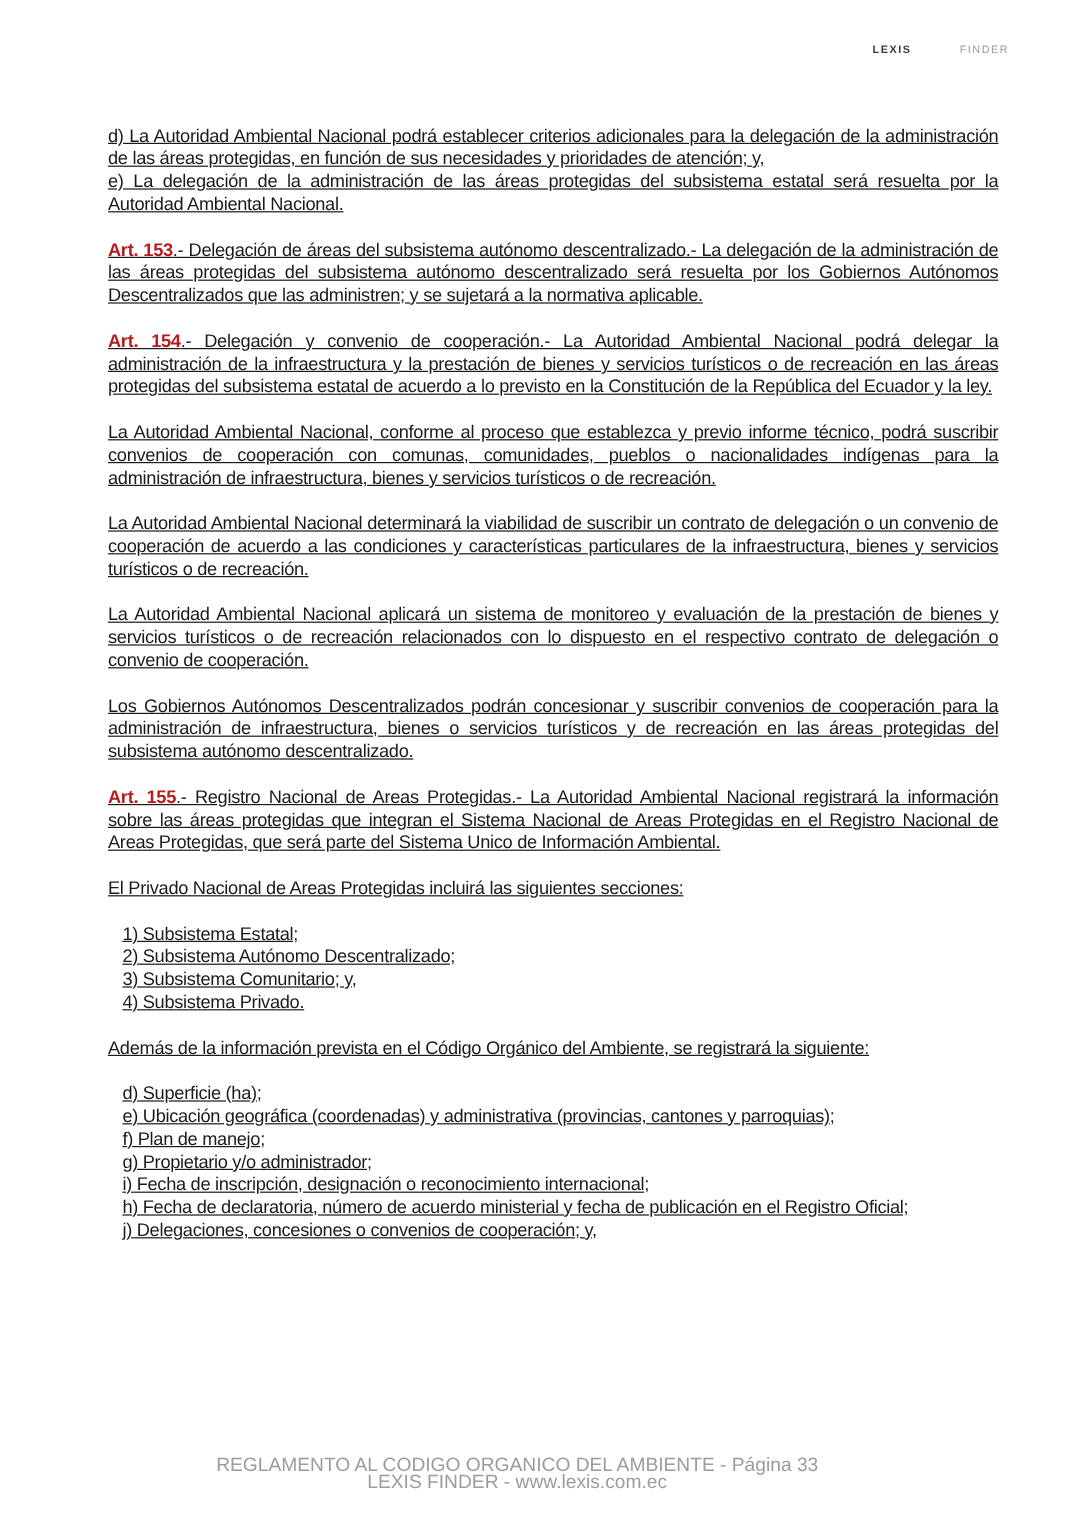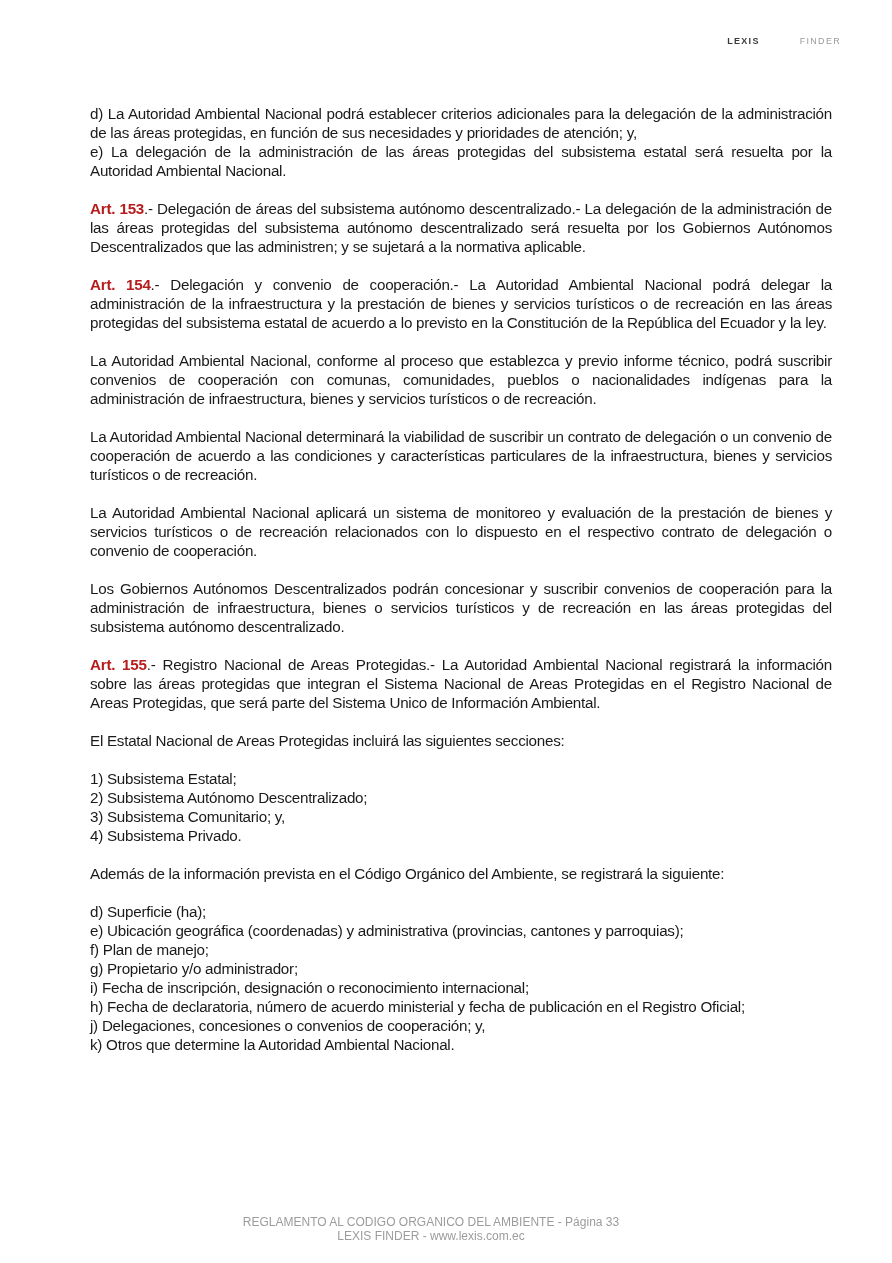--- a/index.html
+++ b/index.html
@@ -6,29 +6,29 @@
     body { width: 892px; height: 1263px; position: relative; overflow: hidden; }
     .header-brand {
       position: absolute; top: 36px; right: 51px;
       font-family: "Liberation Sans", sans-serif; font-size: 9px; letter-spacing: 1.3px;
     }
     .brand-lexis { color: #3a3a3a; font-weight: bold; }
     .brand-finder { color: #9a9a9a; padding-left: 40px; }
     .content {
       position: absolute; top: 104px; left: 90px; width: 742px;
       font-family: "Liberation Sans", sans-serif; font-size: 15.2px; line-height: 19px;
-      color: #1a1a1a; letter-spacing: -0.25px;
+      color: #1a1a1a; letter-spacing: -0.25px; text-decoration: underline;
     }
     .para { text-align: justify; margin: 0 0 19px 0; }
     .line { margin: 0; }
     .art-label { color: #b71c1c; font-weight: bold; }
-    .list { margin: 0 0 19px 0; }
+    .list { margin: 0 0 19px 12px; }
     .footer {
       position: absolute; top: 1215px; left: 0; width: 862px; text-align: center;
-      font-family: "Liberation Sans", sans-serif; font-size: 12px; line-height: 14px; color: #9c9c9c;
+      font-family: "Liberation Sans", sans-serif; font-size: 16px; line-height: 14px; color: #9c9c9c;
     }
   </style>
 </head>
 <body>
 
 <div class="header-brand"><span class="brand-lexis">LEXIS</span><span class="brand-finder">FINDER</span></div>
 
 <div class="content">
   <div class="para">
     <p class="line">d) La Autoridad Ambiental Nacional podrá establecer criterios adicionales para la delegación de la administración de las áreas protegidas, en función de sus necesidades y prioridades de atención; y,</p>
@@ -37,39 +37,38 @@
 
   <p class="para"><span class="art-label">Art. 153</span><span>.- Delegación de áreas del subsistema autónomo descentralizado.- La delegación de la administración de las áreas protegidas del subsistema autónomo descentralizado será resuelta por los Gobiernos Autónomos Descentralizados que las administren; y se sujetará a la normativa aplicable.</span></p>
 
   <p class="para"><span class="art-label">Art. 154</span><span>.- Delegación y convenio de cooperación.- La Autoridad Ambiental Nacional podrá delegar la administración de la infraestructura y la prestación de bienes y servicios turísticos o de recreación en las áreas protegidas del subsistema estatal de acuerdo a lo previsto en la Constitución de la República del Ecuador y la ley.</span></p>
   <p class="para">La Autoridad Ambiental Nacional, conforme al proceso que establezca y previo informe técnico, podrá suscribir convenios de cooperación con comunas, comunidades, pueblos o nacionalidades indígenas para la administración de infraestructura, bienes y servicios turísticos o de recreación.</p>
   <p class="para">La Autoridad Ambiental Nacional determinará la viabilidad de suscribir un contrato de delegación o un convenio de cooperación de acuerdo a las condiciones y características particulares de la infraestructura, bienes y servicios turísticos o de recreación.</p>
   <p class="para">La Autoridad Ambiental Nacional aplicará un sistema de monitoreo y evaluación de la prestación de bienes y servicios turísticos o de recreación relacionados con lo dispuesto en el respectivo contrato de delegación o convenio de cooperación.</p>
   <p class="para">Los Gobiernos Autónomos Descentralizados podrán concesionar y suscribir convenios de cooperación para la administración de infraestructura, bienes o servicios turísticos y de recreación en las áreas protegidas del subsistema autónomo descentralizado.</p>
 
   <p class="para"><span class="art-label">Art. 155</span><span>.- Registro Nacional de Areas Protegidas.- La Autoridad Ambiental Nacional registrará la información sobre las áreas protegidas que integran el Sistema Nacional de Areas Protegidas en el Registro Nacional de Areas Protegidas, que será parte del Sistema Unico de Información Ambiental.</span></p>
-  <p class="para">El Estatal Nacional de Areas Protegidas incluirá las siguientes secciones:</p>
+  <p class="para">El Privado Nacional de Areas Protegidas incluirá las siguientes secciones:</p>
 
   <div class="list">
     <p class="line">1) Subsistema Estatal;</p>
     <p class="line">2) Subsistema Autónomo Descentralizado;</p>
     <p class="line">3) Subsistema Comunitario; y,</p>
     <p class="line">4) Subsistema Privado.</p>
   </div>
 
   <p class="para">Además de la información prevista en el Código Orgánico del Ambiente, se registrará la siguiente:</p>
 
   <div class="list">
     <p class="line">d) Superficie (ha);</p>
     <p class="line">e) Ubicación geográfica (coordenadas) y administrativa (provincias, cantones y parroquias);</p>
     <p class="line">f) Plan de manejo;</p>
     <p class="line">g) Propietario y/o administrador;</p>
     <p class="line">i) Fecha de inscripción, designación o reconocimiento internacional;</p>
     <p class="line">h) Fecha de declaratoria, número de acuerdo ministerial y fecha de publicación en el Registro Oficial;</p>
     <p class="line">j) Delegaciones, concesiones o convenios de cooperación; y,</p>
-    <p class="line">k) Otros que determine la Autoridad Ambiental Nacional.</p>
   </div>
 </div>
 
 <div class="footer">
   <div>REGLAMENTO AL CODIGO ORGANICO DEL AMBIENTE - Página 33</div>
   <div>LEXIS FINDER - www.lexis.com.ec</div>
 </div>
 
 </body></html>

